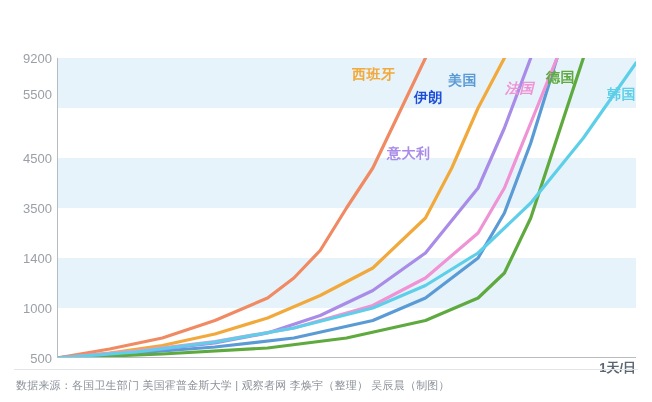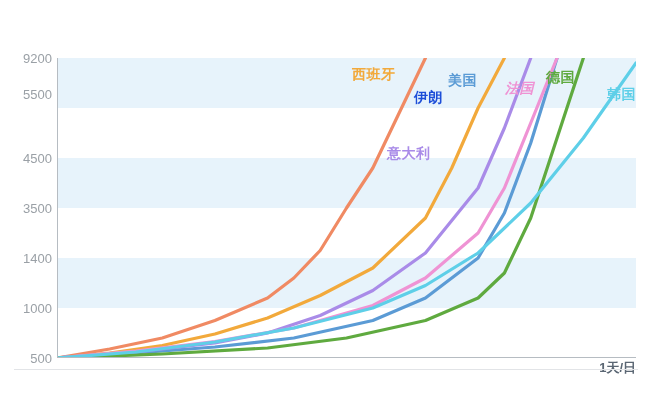--- a/index.html
+++ b/index.html
@@ -142,14 +142,15 @@
       <div class="series-label" style="left: 430px; top: 73px; color: rgb(91, 155, 213);">美国</div>
       <div class="series-label" style="left: 369px; top: 146px; color: rgb(169, 139, 232); text-align: right;">意大利</div>
       <div class="series-label" style="left: 487px; top: 81px; color: rgb(239, 147, 212); font-style: italic;">法国</div>
       <div class="series-label" style="left: 528px; top: 70px; color: rgb(95, 170, 63);">德国</div>
       <div class="series-label" style="left: 589px; top: 88px; color: rgb(94, 207, 232); font-family: Liberation Serif, serif;">韩国</div>
     </div>
 
   <div class="xunit">1天/日</div>
 
   <div class="footer-rule"></div>
+  <div class="footer-text">数据来源：各国卫生部门 美国霍普金斯大学   |   观察者网 李焕宇（整理） 吴辰晨（制图）</div>
 
 </div>
 
 </body></html>

